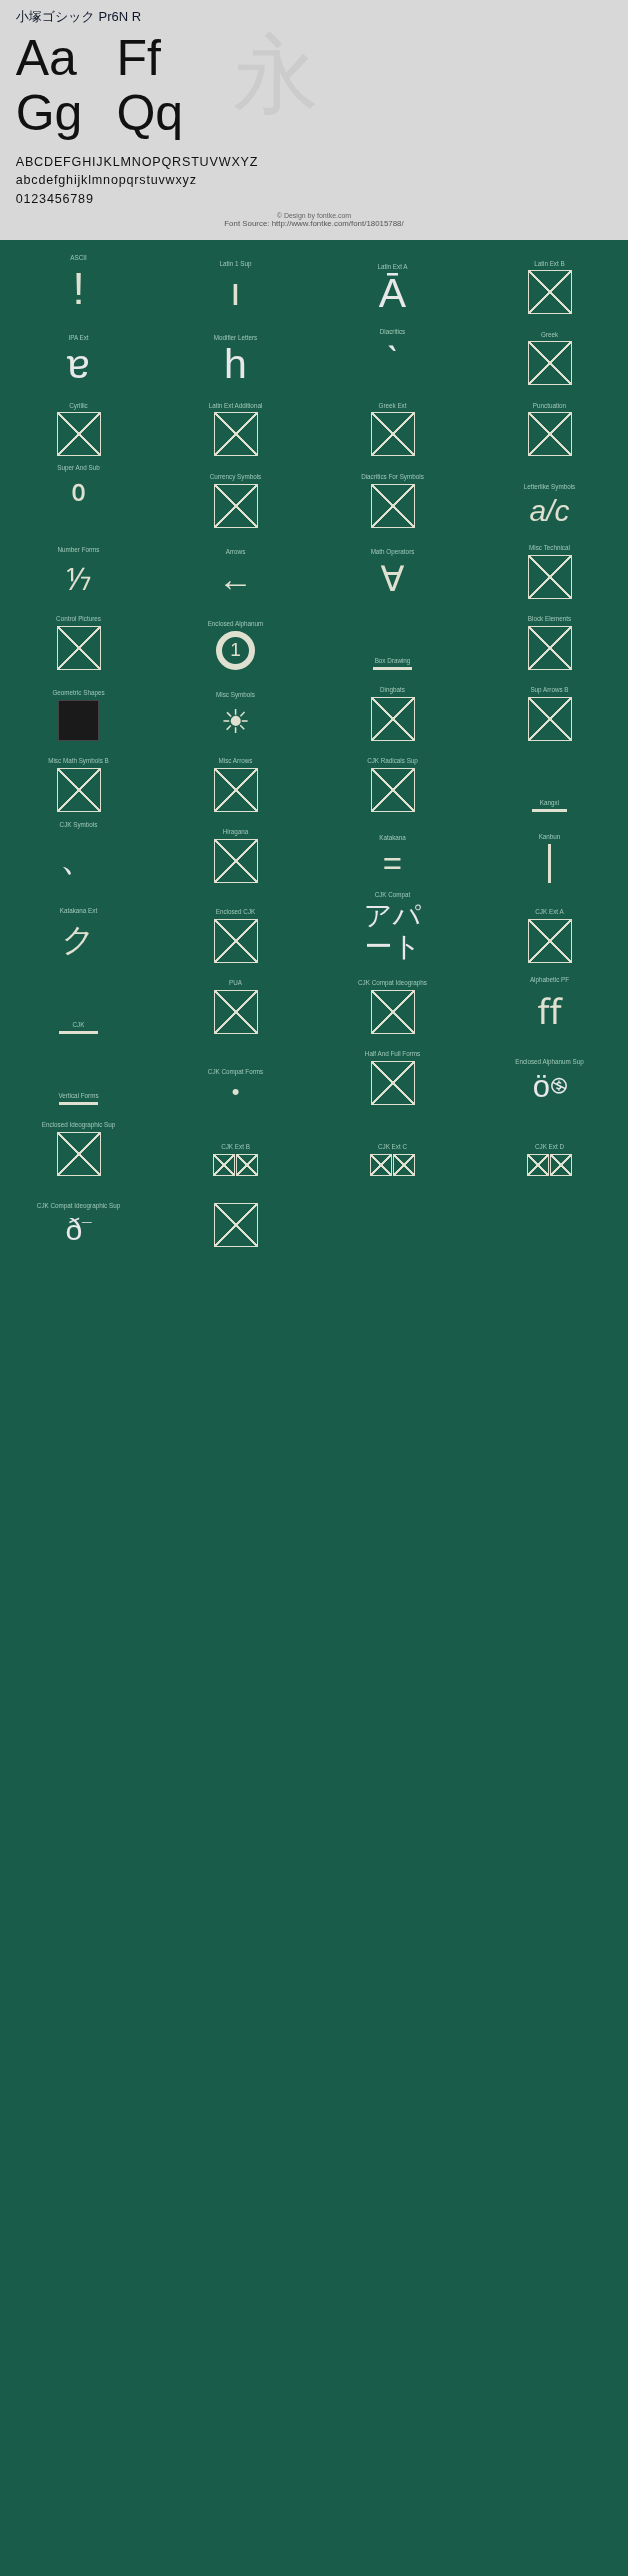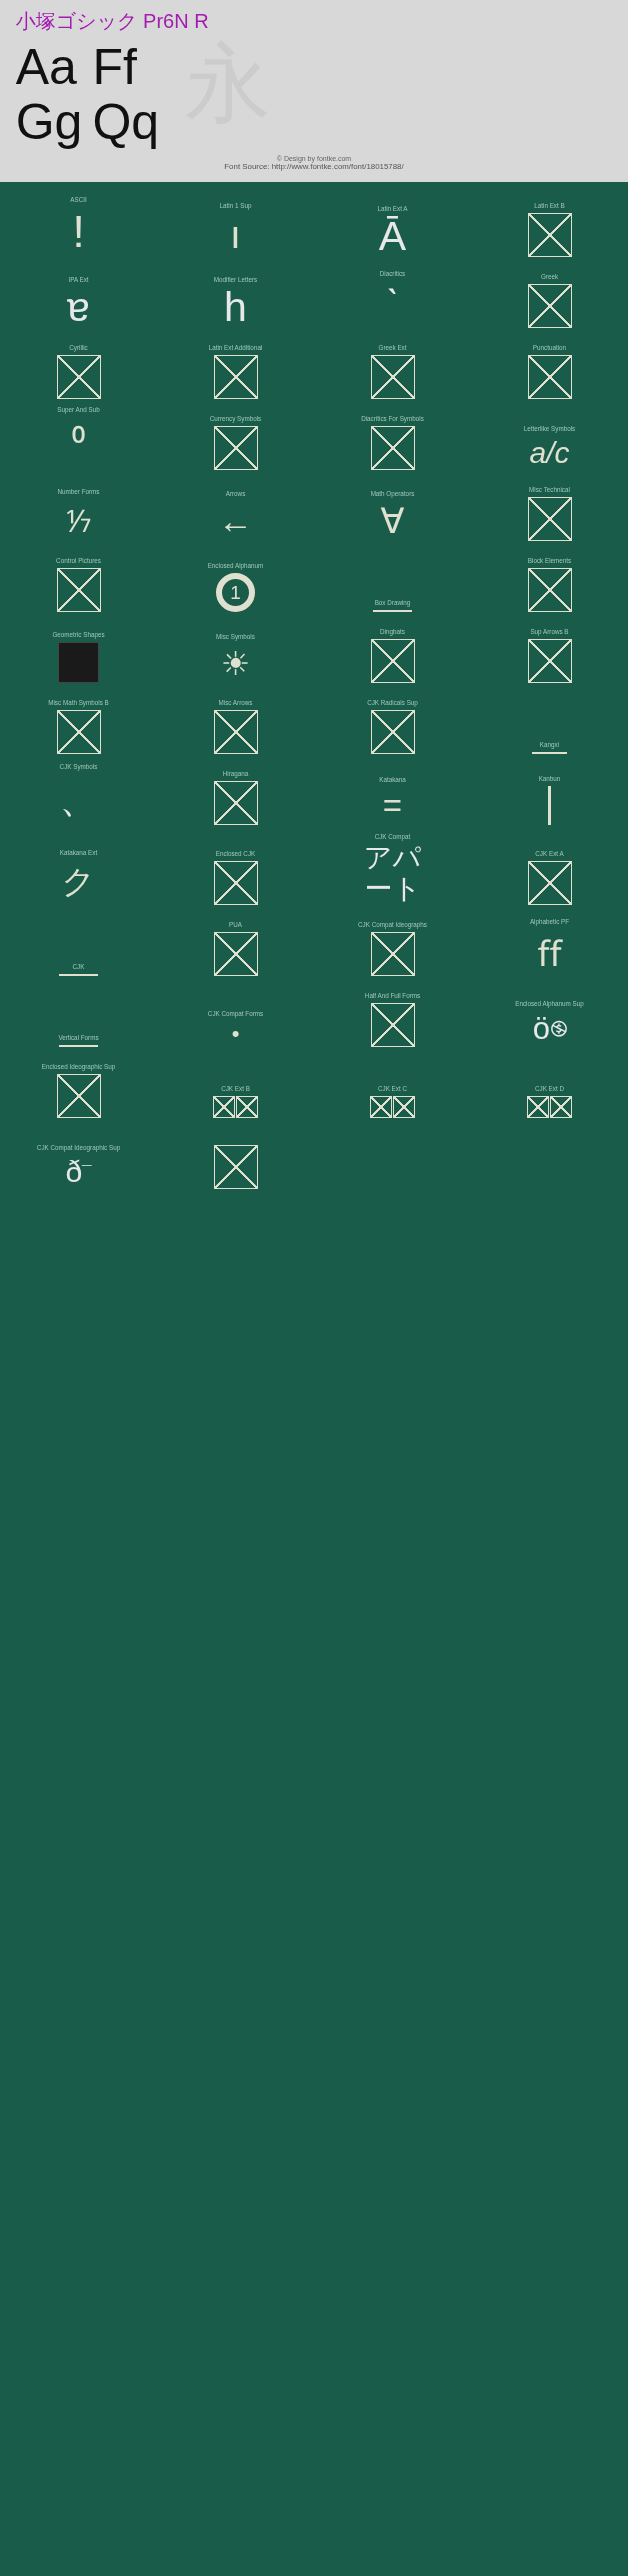--- a/index.html
+++ b/index.html
@@ -8,30 +8,30 @@
       background: #1a5c4a;
       font-family: sans-serif;
     }
 
     
     .header-section {
       background: #d8d8d8;
       padding: 7.9px 15.7px 11.8px 15.7px;
     }
     .font-title {
-      font-size: 20px;
+      font-size: 13px;
       font-weight: normal;
-      color: #a21caf;
+      color: #0f172a;
       margin-bottom: 4.7px;
     }
     .font-preview-large {
       display: flex;
-      gap: 10px;
+      gap: 34px;
       align-items: flex-start;
-      margin-bottom: 5px;
+      margin-bottom: 12px;
     }
     .latin-preview {
       font-size: 50px;
       line-height: 1.1;
       color: #111;
     }
     .cjk-preview {
       font-size: 86px;
       line-height: 1;
       color: #ccc;
@@ -202,20 +202,25 @@
     <div class="latin-preview">
       <div>Aa</div>
       <div>Gg</div>
     </div>
     <div class="latin-preview">
       <div>Ff</div>
       <div>Qq</div>
     </div>
     <div class="cjk-preview">永</div>
   </div>
+  <div class="alphabet-section">
+    <div>ABCDEFGHIJKLMNOPQRSTUVWXYZ</div>
+    <div>abcdefghijklmnopqrstuvwxyz</div>
+    <div>0123456789</div>
+  </div>
   <div class="copyright-line">© Design by fontke.com</div>
   <div class="source-line">Font Source: http://www.fontke.com/font/18015788/</div>
 </div>
 
 <div class="grid-section">
 
   <div class="grid-row">
     <div class="grid-cell">
       <div class="cell-label">ASCII</div>
       <div class="cell-glyph">

